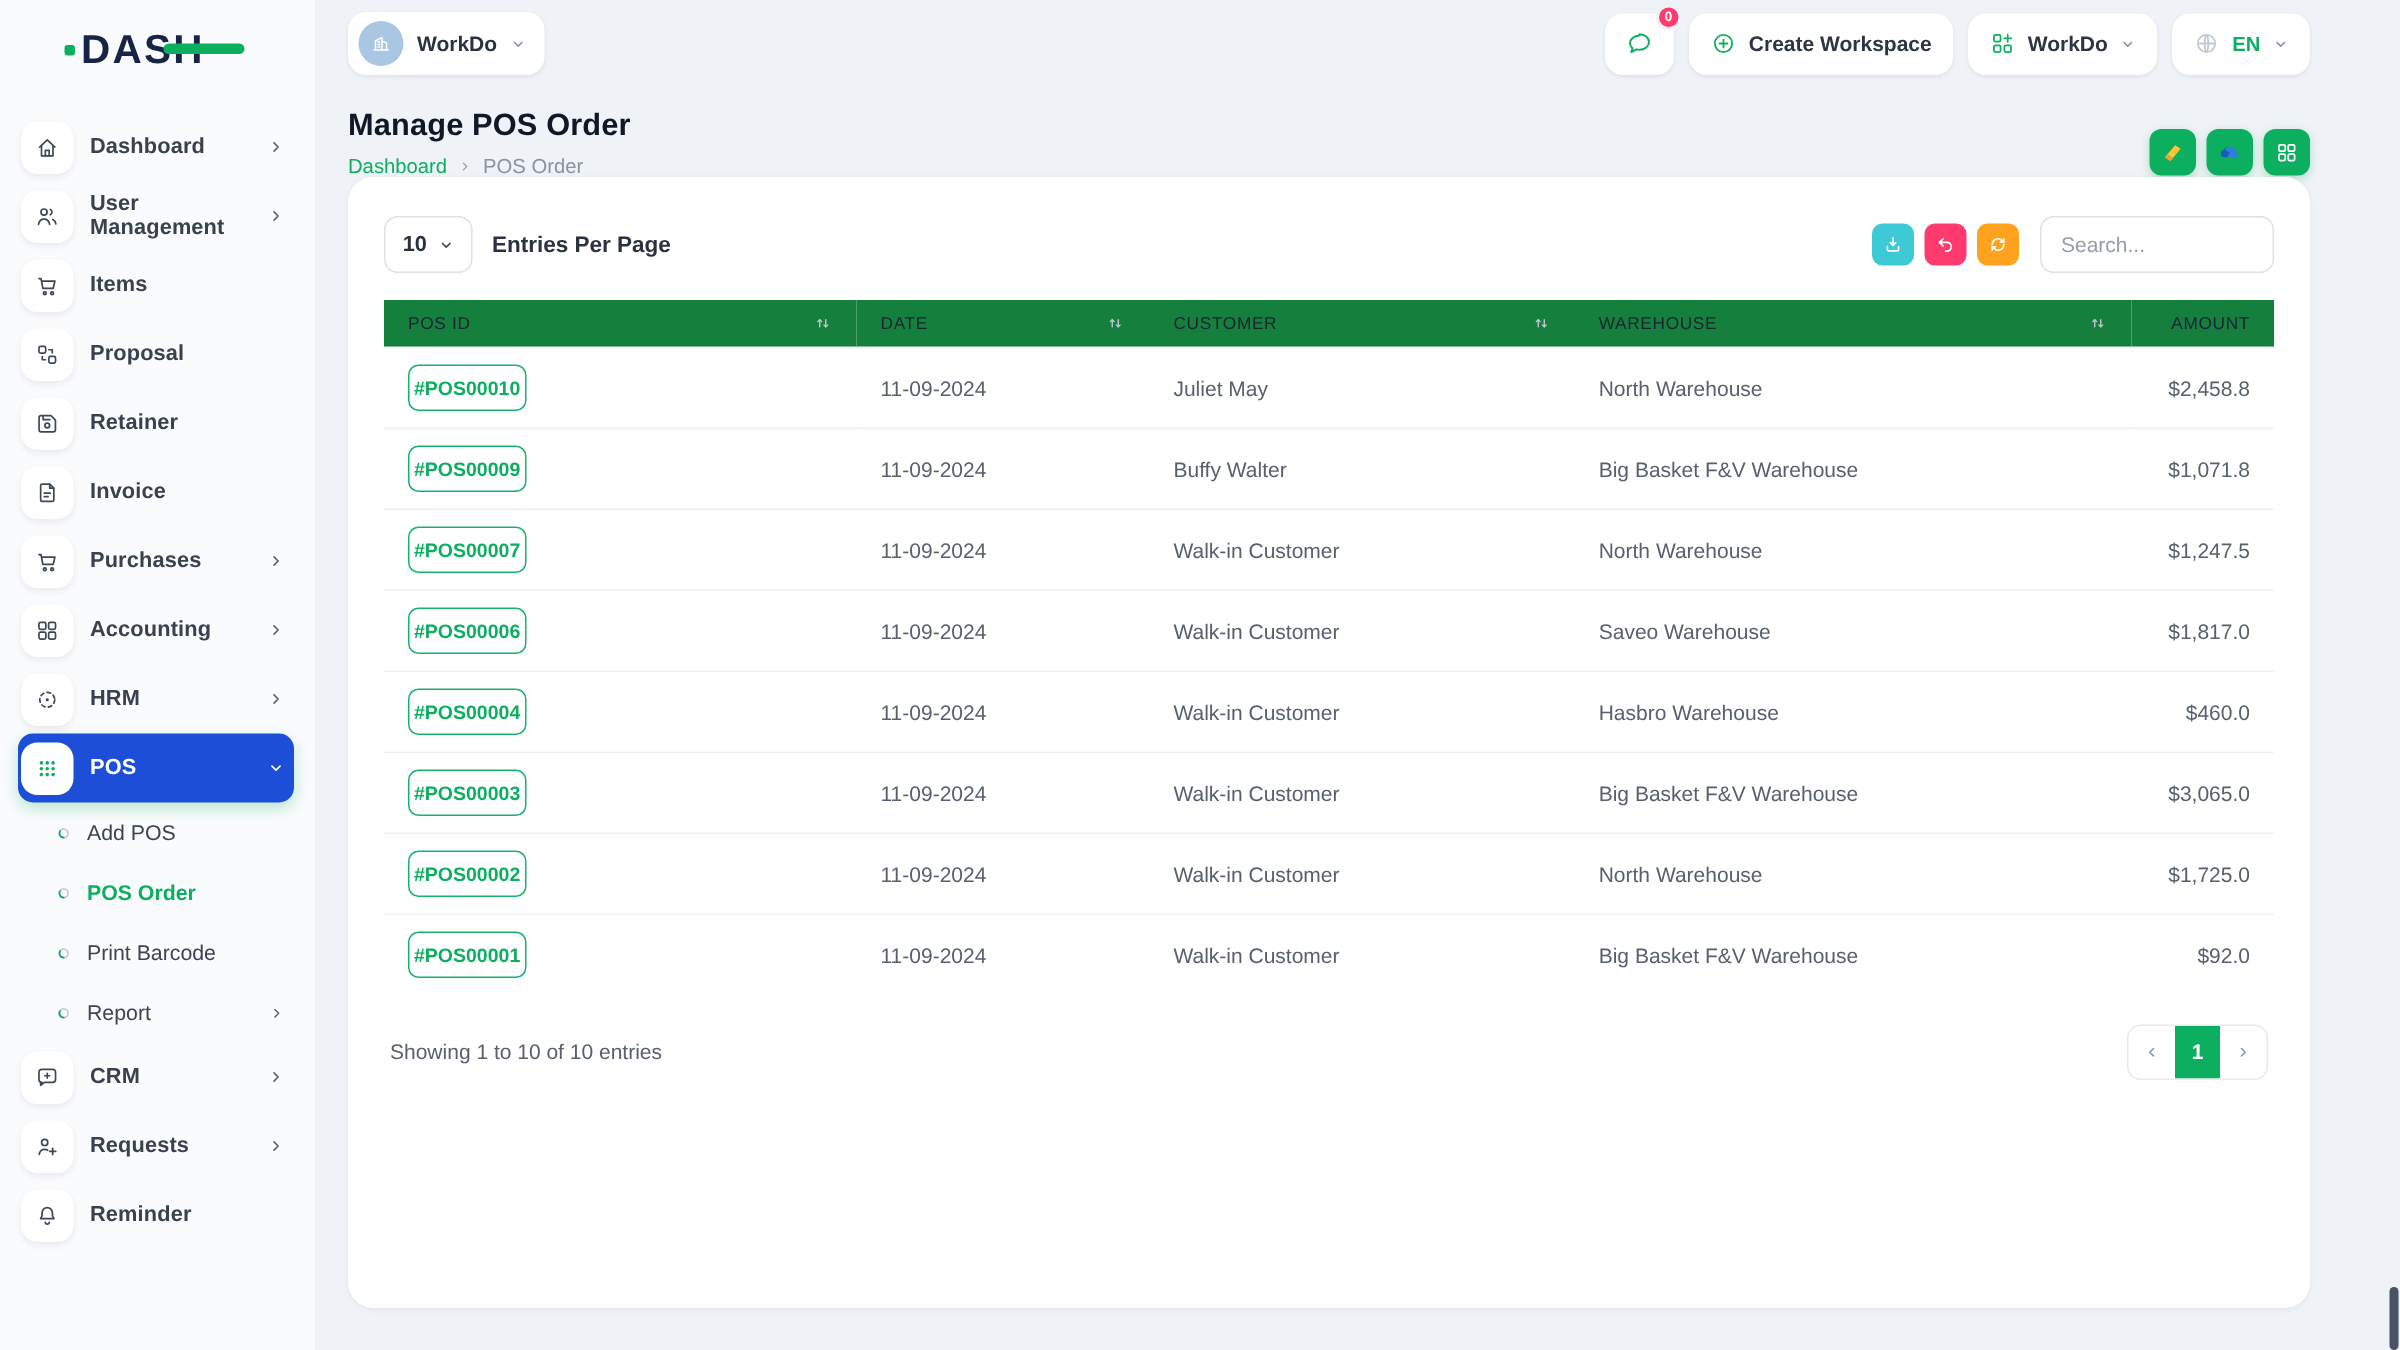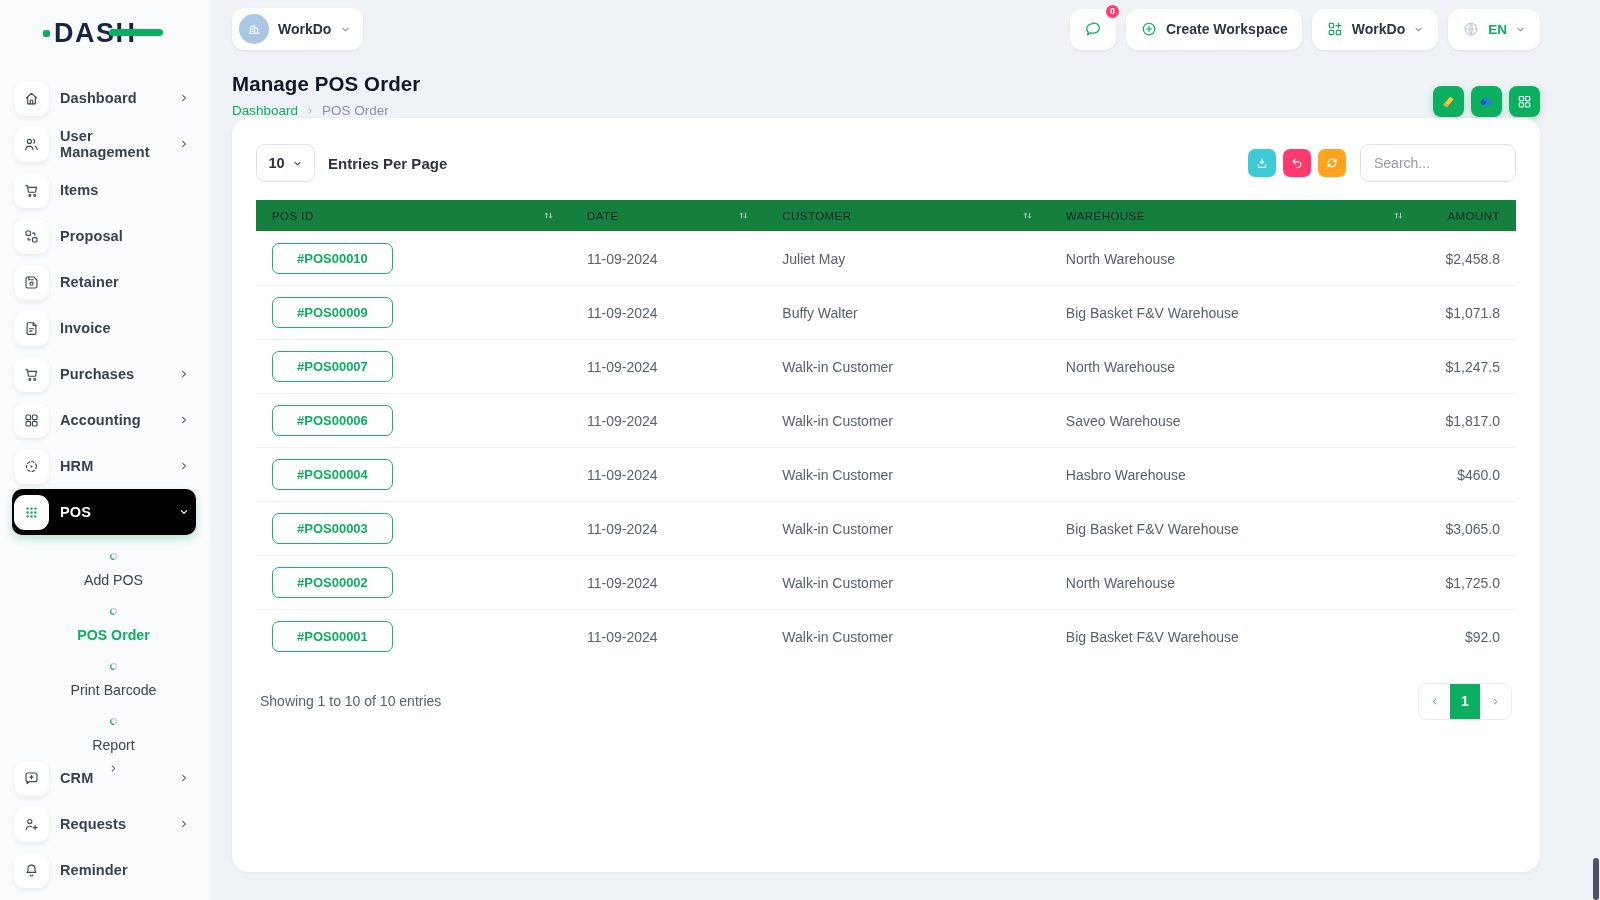--- a/index.html
+++ b/index.html
@@ -13,24 +13,24 @@
 .logo { position:relative; height:40px; margin:13px 0 22px 54px; display:flex; align-items:center; }
 .logo-text { font-size:27px; font-weight:800; letter-spacing:1.5px; color:#182445; }
 .logo-dot { position:absolute; left:-11px; top:17px; width:7px; height:7px; border-radius:2px; background:#0caf60; }
 .logo-bar { position:absolute; left:55px; top:16px; width:54px; height:7px; border-radius:4px; background:#0caf60; }
 .nav-item { height:46px; margin:0 14px 0 12px; padding:0 6px 0 2px; display:flex; align-items:center; gap:11px; border-radius:10px; cursor:pointer; }
 .icon-tile { width:35px; height:35px; background:#fff; border-radius:11px; box-shadow:0 2px 5px rgba(20,30,55,.08); display:flex; align-items:center; justify-content:center; color:#3e4758; flex:none; }
 .icon-tile svg { width:17px; height:17px; }
 .nav-label { font-size:14.5px; font-weight:600; color:#39414f; flex:1; letter-spacing:.1px; }
 .nav-chev { color:#59616f; display:flex; }
 .nav-chev svg { width:12px; height:12px; stroke-width:2.2; }
-.nav-item.active { background:#000000; box-shadow:0 4px 10px rgba(12,175,96,.28); }
+.nav-item.active { background:#1d4ed8; box-shadow:0 4px 10px rgba(12,175,96,.28); }
 .nav-item.active .icon-tile { color:#0caf60; box-shadow:none; }
 .nav-item.active .nav-label, .nav-item.active .nav-chev { color:#fff; }
-.nav-sub { height:39px; margin:16px 14px 0 12px; padding:0 6px 0 25px; display:flex; align-items:center; gap:10px; cursor:pointer;flex-direction:column; }
+.nav-sub { height:39px; margin:1px 14px 0 12px; padding:0 6px 0 25px; display:flex; align-items:center; gap:10px; cursor:pointer; }
 .sub-bullet { display:flex; }
 .sub-bullet svg { width:11px; height:11px; }
 .sub-label { font-size:14.2px; font-weight:500; color:#3c4454; flex:1; }
 .nav-sub.active .sub-label { color:#0caf60; font-weight:600; }
 .nav-sub .nav-chev svg { width:11px; height:11px; }
 
 
 .topbar { position:absolute; left:210px; top:0; right:0; height:58px; display:flex; align-items:center; padding:0 60px 0 22px; z-index:1; }
 .ws-pill { display:flex; align-items:center; gap:9px; background:#fff; border-radius:12px; padding:6px 12px 6px 7px; box-shadow:0 1px 3px rgba(20,30,55,.07); cursor:pointer; }
 .ws-avatar { width:30px; height:30px; border-radius:50%; background:#a9c7e2; display:flex; align-items:center; justify-content:center; }
@@ -78,21 +78,21 @@
 .search::placeholder { color:#959daa; }
 
 .tbl { width:100%; border-collapse:collapse; margin-top:18px; }
 .tbl th { background:#15803d; text-align:right; padding:9px 16px; font-size:11.5px; font-weight:400; color:#1b2332; letter-spacing:.45px; }
 .th-inner { display:flex; align-items:center; }
 .th-sort { margin-left:auto; display:flex; color:#c3c8d1; cursor:pointer; }
 .th-sort svg { width:13px; height:13px; stroke-width:1.7; }
 th.right .th-inner { justify-content:flex-end; }
 .tbl td { padding:0 16px; height:54px; border-top:1px solid #edf0f4; font-size:14px; color:#58606f; }
 td.right { text-align:right; }
-.chip { display:inline-block; padding:7px 24px; border:1.4px solid #15b36b; border-radius:7px; color:#0caf60; background:#fff; font-size:13px; font-weight:600; cursor:pointer; }
+.chip { display:inline-block; padding:7px 3px; border:1.4px solid #15b36b; border-radius:7px; color:#0caf60; background:#fff; font-size:13px; font-weight:600; cursor:pointer; }
 
 .tbl-foot { display:flex; align-items:center; margin-top:19px; padding:0 4px; }
 .showing { font-size:14px; color:#58606f; }
 .pager { margin-left:auto; display:flex; align-items:stretch; background:#fff; border:1px solid #e7eaee; border-radius:9px; overflow:hidden; height:37px; }
 .pg-prev,.pg-next { width:31px; display:flex; align-items:center; justify-content:center; color:#7d96b8; }
 .pg-prev svg,.pg-next svg { width:11px; height:11px; stroke-width:2.3; }
 .pg-cur { width:30px; background:#0caf60; color:#fff; font-size:14px; font-weight:600; }
 
 .vscroll { position:absolute; right:1px; bottom:0; width:6px; height:42px; background:#4a5263; border-radius:3px; z-index:5; }
 </style>

